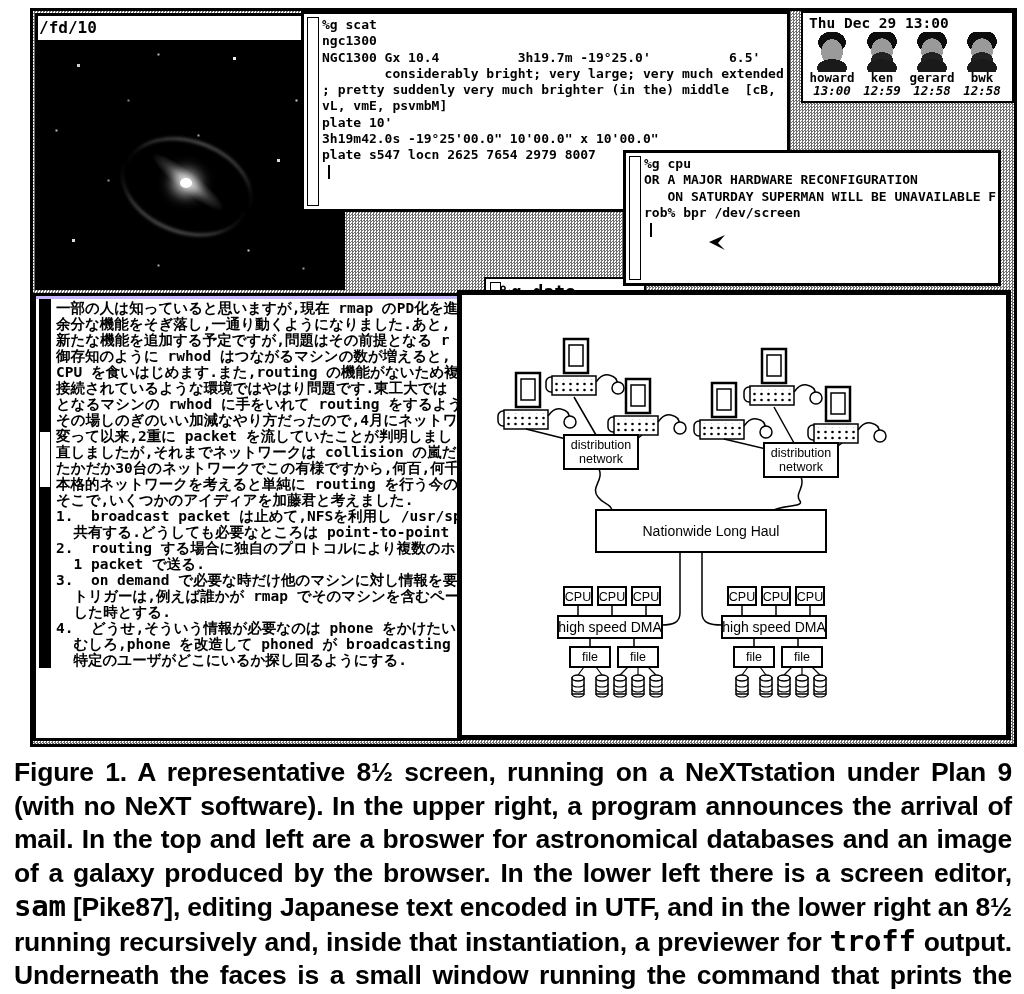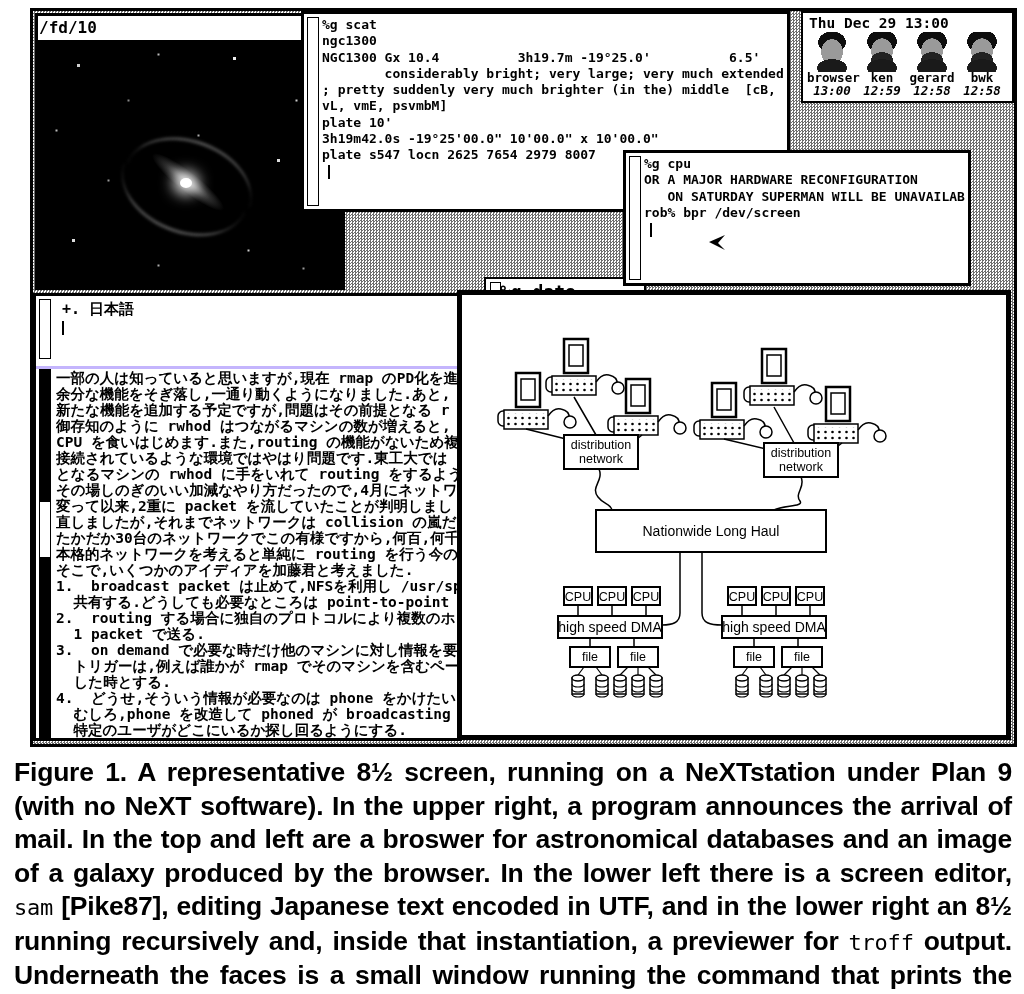--- a/index.html
+++ b/index.html
@@ -59,21 +59,21 @@
           radial-gradient(ellipse 14px 11px at 50% 26%, #0d0d0d 0 98%, transparent 99%);}
   .face.beard{background:
           radial-gradient(ellipse 15px 9px at 50% 90%, #1a1a1a 0 98%, transparent 99%),
           radial-gradient(ellipse 11px 8px at 50% 70%, #222 0 98%, transparent 99%),
           radial-gradient(ellipse 11px 13px at 50% 48%, #9a9a9a 0 98%, transparent 99%),
           radial-gradient(ellipse 15px 12px at 50% 24%, #0d0d0d 0 98%, transparent 99%);}
   .person .pname{font-size:12.5px;line-height:12px;}
   .person .ptime{font-size:12.5px;line-height:13px;font-style:italic;}
 
   
-  .cpu-win{left:590px;top:139px;width:348px;height:136px;z-index:3;}
+  .cpu-win{left:590px;top:139px;width:378px;height:136px;z-index:3;}
   .cpu-text{position:absolute;left:18px;top:3px;right:2px;bottom:2px;
             font-size:13px;line-height:16.3px;white-space:pre;overflow:hidden;}
   .cursor{width:2px;height:14px;background:#000;margin-top:1px;}
   .mouse-cursor{position:absolute;left:83px;top:82px;}
 
   
   .date-win{left:451px;top:266px;width:162px;height:34px;z-index:2;border-width:2px;}
   .date-sq{position:absolute;left:4px;top:3px;width:11px;height:20px;border:1.5px solid #000;
            background:#fff;box-sizing:border-box;}
   .date-text{position:absolute;left:14px;top:2px;font-size:18px;}
@@ -97,21 +97,21 @@
   .prev-win svg{display:block;}
   .diag-label{font-family:"Liberation Sans",sans-serif;font-size:12.5px;font-weight:500;
               text-anchor:middle;fill:#000;}
   .diag-label-lg{font-family:"Liberation Sans",sans-serif;font-size:14px;font-weight:500;
                  text-anchor:middle;fill:#000;}
 
   
   .caption{position:absolute;left:14px;top:756px;width:998px;color:#000;
            font-size:26.5px;line-height:33.5px;font-weight:bold;text-align:justify;
            letter-spacing:-0.2px;}
-  .cap-mono{font-family:"DejaVu Sans Mono",monospace;font-weight:normal;font-size:22px;}
+  .cap-mono{font-family:"DejaVu Sans Mono",monospace;font-weight:bold;font-size:29px;}
 </style>
 </head>
 <body>
 
 <div class="screen">
 
   <div class="win galaxy-win">
     <div class="galaxy-title mono">/fd/10</div>
     <div class="galaxy-body">
       <div class="stars"></div>
@@ -126,21 +126,21 @@
     <div class="sbar"></div>
     <div class="scat-text mono"><div class="line">%g scat</div><div class="line">ngc1300</div><div class="line">NGC1300 Gx 10.4          3h19.7m -19°25.0'          6.5'</div><div class="line">        considerably bright; very large; very much extended</div><div class="line">; pretty suddenly very much brighter (in the) middle  [cB,</div><div class="line">vL, vmE, psvmbM]</div><div class="line">plate 10'</div><div class="line">3h19m42.0s -19°25'00.0" 10'00.0" x 10'00.0"</div><div class="line">plate s547 locn 2625 7654 2979 8007</div></div>
     <div class="cursor" style="position:absolute;left:24px;top:150px;"></div>
   </div>
 
   <div class="win faces-win">
     <div class="faces-heading mono">Thu Dec 29 13:00</div>
     <div class="faces-row">
       <div class="person">
         <div class="face"></div>
-        <div class="pname mono">browser</div>
+        <div class="pname mono">howard</div>
         <div class="ptime mono">13:00</div>
       </div>
       <div class="person">
         <div class="face beard"></div>
         <div class="pname mono">ken</div>
         <div class="ptime mono">12:59</div>
       </div>
       <div class="person">
         <div class="face beard"></div>
         <div class="pname mono">gerard</div>
@@ -162,25 +162,20 @@
       <polygon points="0,7 16,0 9,8 16,15" fill="#000"></polygon>
     </svg>
   </div>
 
   <div class="win date-win">
     <div class="date-sq"></div>
     <div class="date-text mono">%g date</div>
   </div>
 
   <div class="win sam-win">
-    <div class="sam-tag">
-      <div class="sbar"></div>
-      <div class="sam-tag-text">+. 日本語</div>
-      <div class="cursor"></div>
-    </div>
     <div class="sam-body">
       <div class="sbar">
         <div class="sam-thumb"></div>
       </div>
       <div class="sam-text"><div class="line">一部の人は知っていると思いますが,現在 rmap のPD化を進</div><div class="line">余分な機能をそぎ落し,一通り動くようになりました.あと,</div><div class="line">新たな機能を追加する予定ですが,問題はその前提となる r</div><div class="line">御存知のように rwhod はつながるマシンの数が増えると,</div><div class="line">CPU を食いはじめます.また,routing の機能がないため複</div><div class="line">接続されているような環境ではやはり問題です.東工大では</div><div class="line">となるマシンの rwhod に手をいれて routing をするよう</div><div class="line">その場しのぎのいい加減なやり方だったので,4月にネットワ</div><div class="line">変って以来,2重に packet を流していたことが判明しまし</div><div class="line">直しましたが,それまでネットワークは collision の嵐だ</div><div class="line">たかだか30台のネットワークでこの有様ですから,何百,何千</div><div class="line">本格的ネットワークを考えると単純に routing を行う今の</div><div class="line">そこで,いくつかのアイディアを加藤君と考えました.</div><div class="line">1.  broadcast packet は止めて,NFSを利用し /usr/spoo</div><div class="line">  共有する.どうしても必要なところは point-to-point</div><div class="line">2.  routing する場合に独自のプロトコルにより複数のホ</div><div class="line">  1 packet で送る.</div><div class="line">3.  on demand で必要な時だけ他のマシンに対し情報を要</div><div class="line">  トリガーは,例えば誰かが rmap でそのマシンを含むペー</div><div class="line">  した時とする.</div><div class="line">4.  どうせ,そういう情報が必要なのは phone をかけたい</div><div class="line">  むしろ,phone を改造して phoned が broadcasting や</div><div class="line">  特定のユーザがどこにいるか探し回るようにする.</div></div>
     </div>
   </div>
 
   <div class="win prev-win">
     <svg width="544" height="440" viewBox="0 0 544 440">

